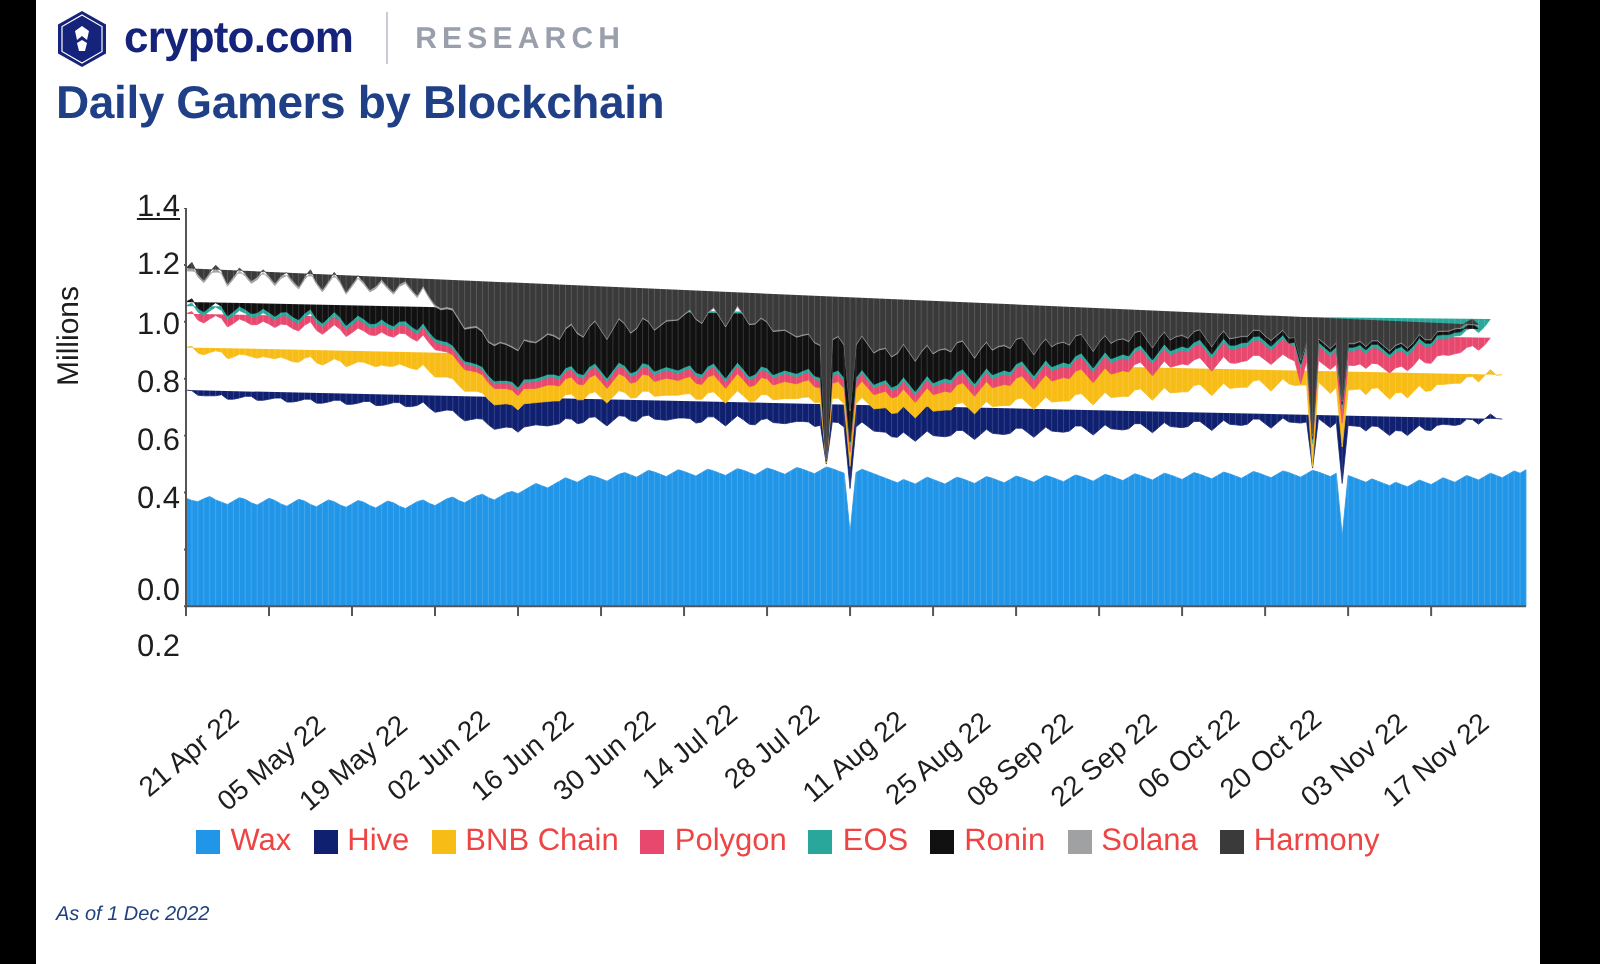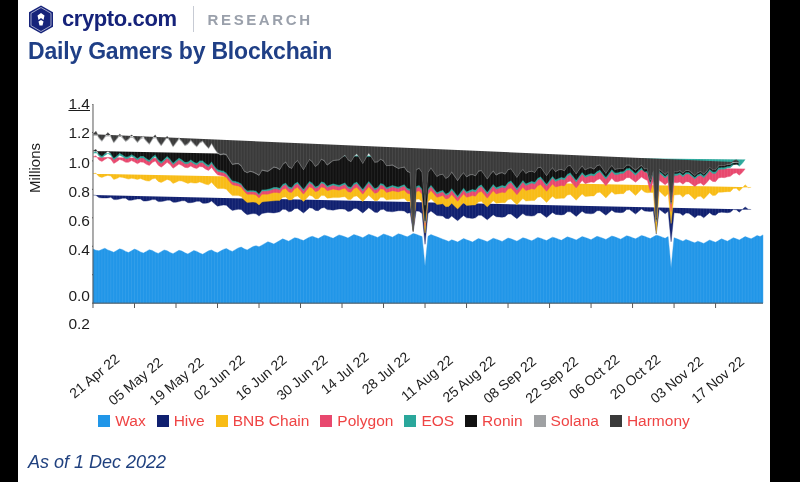--- a/index.html
+++ b/index.html
@@ -77,21 +77,21 @@
     display: flex; justify-content: center; align-items: center;
     gap: 11px;
   }
   .leg-item { display: flex; align-items: center; gap: 5px; }
   .leg-sw { width: 12px; height: 12px; display: block; }
   .leg-lab { font-size: 15.5px; color: #ef4444; }
   
   #footer {
     position: absolute; left: 10px; top: 452px;
     display: flex; align-items: baseline; gap: 20px;
-    font-style: italic; color: #20417f; font-size: 18px;
+    font-style: italic; color: #20417f; font-size: 10px;
   }
 </style>
 </head>
 <body>
 
 <div id="frame">
 
   <div id="brandbar">
     <span id="logo-mark">
       <svg viewBox="0 0 52 58" width="26" height="29" aria-hidden="true">

